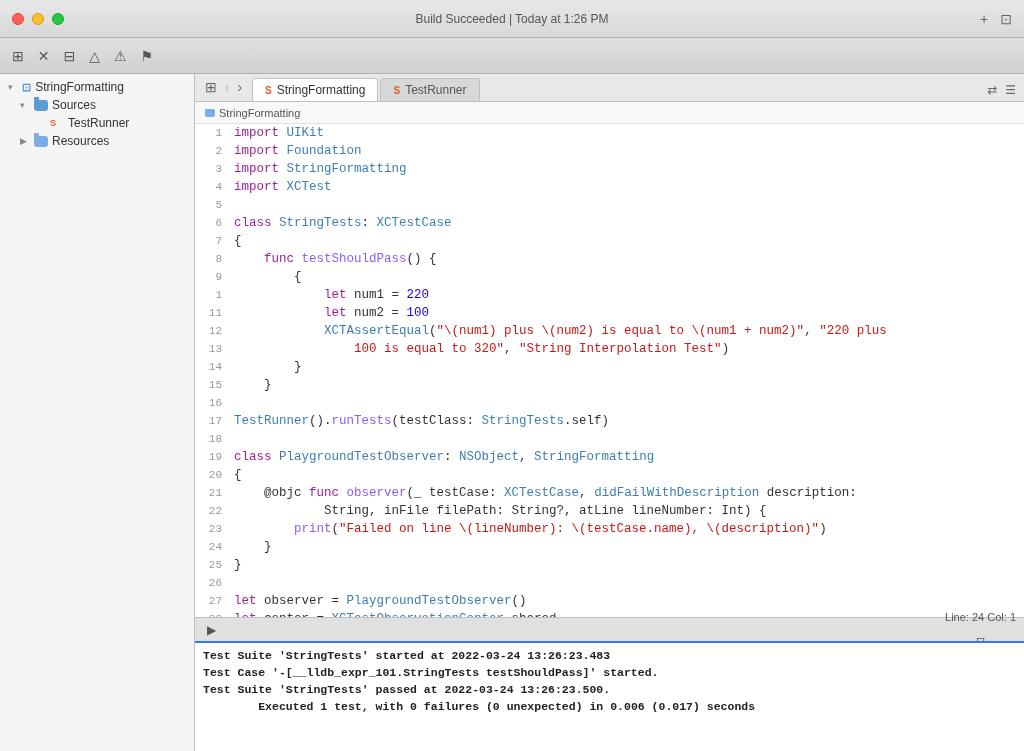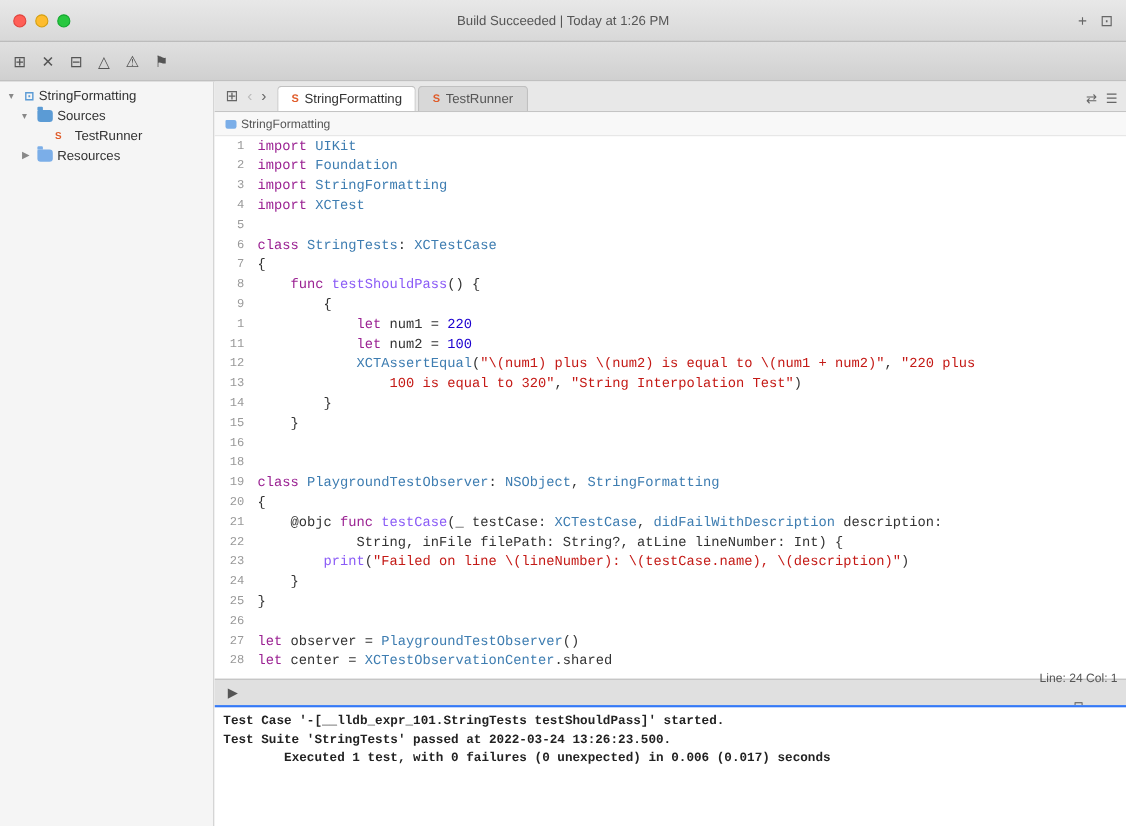--- a/index.html
+++ b/index.html
@@ -477,34 +477,38 @@
       </div>
       <div class="code-line">
         <span class="line-num">15</span>
         <span class="line-content"><span class="plain">    }</span></span>
       </div>
       <div class="code-line">
         <span class="line-num">16</span>
         <span class="line-content"></span>
       </div>
       <div class="code-line">
+        <span class="line-num">17</span>
+        <span class="line-content"><span class="type">TestRunner</span><span class="plain">().</span><span class="func-name">runTests</span><span class="plain">(testClass: </span><span class="type">StringTests</span><span class="plain">.self)</span></span>
+      </div>
+      <div class="code-line">
         <span class="line-num">18</span>
         <span class="line-content"></span>
       </div>
       <div class="code-line">
         <span class="line-num">19</span>
         <span class="line-content"><span class="kw">class</span> <span class="type">PlaygroundTestObserver</span><span class="plain">: </span><span class="type">NSObject</span><span class="plain">, </span><span class="type">StringFormatting</span></span>
       </div>
       <div class="code-line">
         <span class="line-num">20</span>
         <span class="line-content"><span class="plain">{</span></span>
       </div>
       <div class="code-line">
         <span class="line-num">21</span>
-        <span class="line-content"><span class="plain">    @objc </span><span class="kw">func</span> <span class="func-name">testCase</span><span class="plain">(_ testCase: </span><span class="type">XCTestCase</span><span class="plain">, </span><span class="type">didFailWithDescription</span><span class="plain"> description:</span></span>
+        <span class="line-content"><span class="plain">    @objc </span><span class="kw">func</span> <span class="func-name">observer</span><span class="plain">(_ testCase: </span><span class="type">XCTestCase</span><span class="plain">, </span><span class="type">didFailWithDescription</span><span class="plain"> description:</span></span>
       </div>
       <div class="code-line">
         <span class="line-num">22</span>
         <span class="line-content"><span class="plain">            String, inFile filePath: String?, atLine lineNumber: Int) {</span></span>
       </div>
       <div class="code-line">
         <span class="line-num">23</span>
         <span class="line-content"><span class="plain">        </span><span class="func-name">print</span><span class="plain">(</span><span class="str">"Failed on line \(lineNumber): \(testCase.name), \(description)"</span><span class="plain">)</span></span>
       </div>
       <div class="code-line">
@@ -532,19 +536,20 @@
 
     <div class="bottom-bar">
       <button class="play-btn">▶</button>
       <div class="bottom-bar-right">
         <span>Line: 24  Col: 1</span>
         <span style="cursor:pointer;">⊡</span>
       </div>
     </div>
 
     <div class="console-output">
+      <div class="console-line console-bold">Test Suite 'StringTests' started at 2022-03-24 13:26:23.483</div>
       <div class="console-line console-bold">Test Case '-[__lldb_expr_101.StringTests testShouldPass]' started.</div>
       <div class="console-line console-bold">Test Suite 'StringTests' passed at 2022-03-24 13:26:23.500.</div>
       <div class="console-line console-bold">	Executed 1 test, with 0 failures (0 unexpected) in 0.006 (0.017) seconds</div>
     </div>
 
   </div>
 </div>
 
 </body></html>

